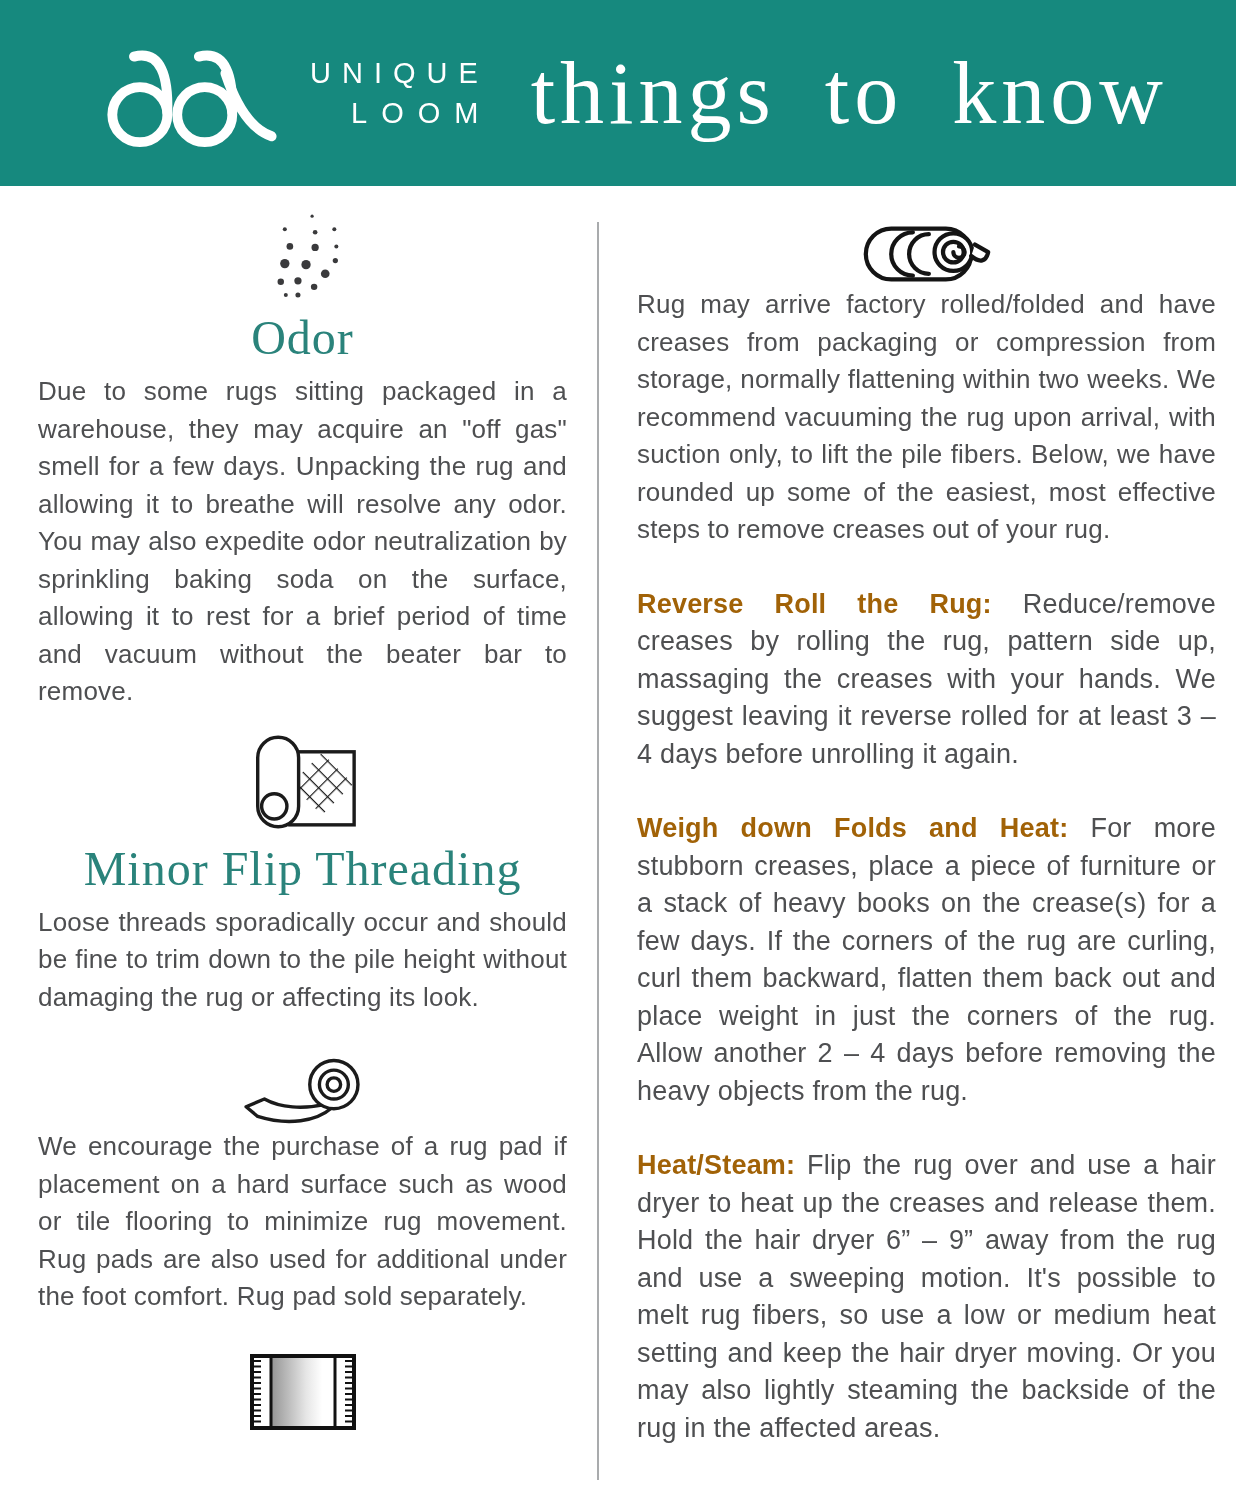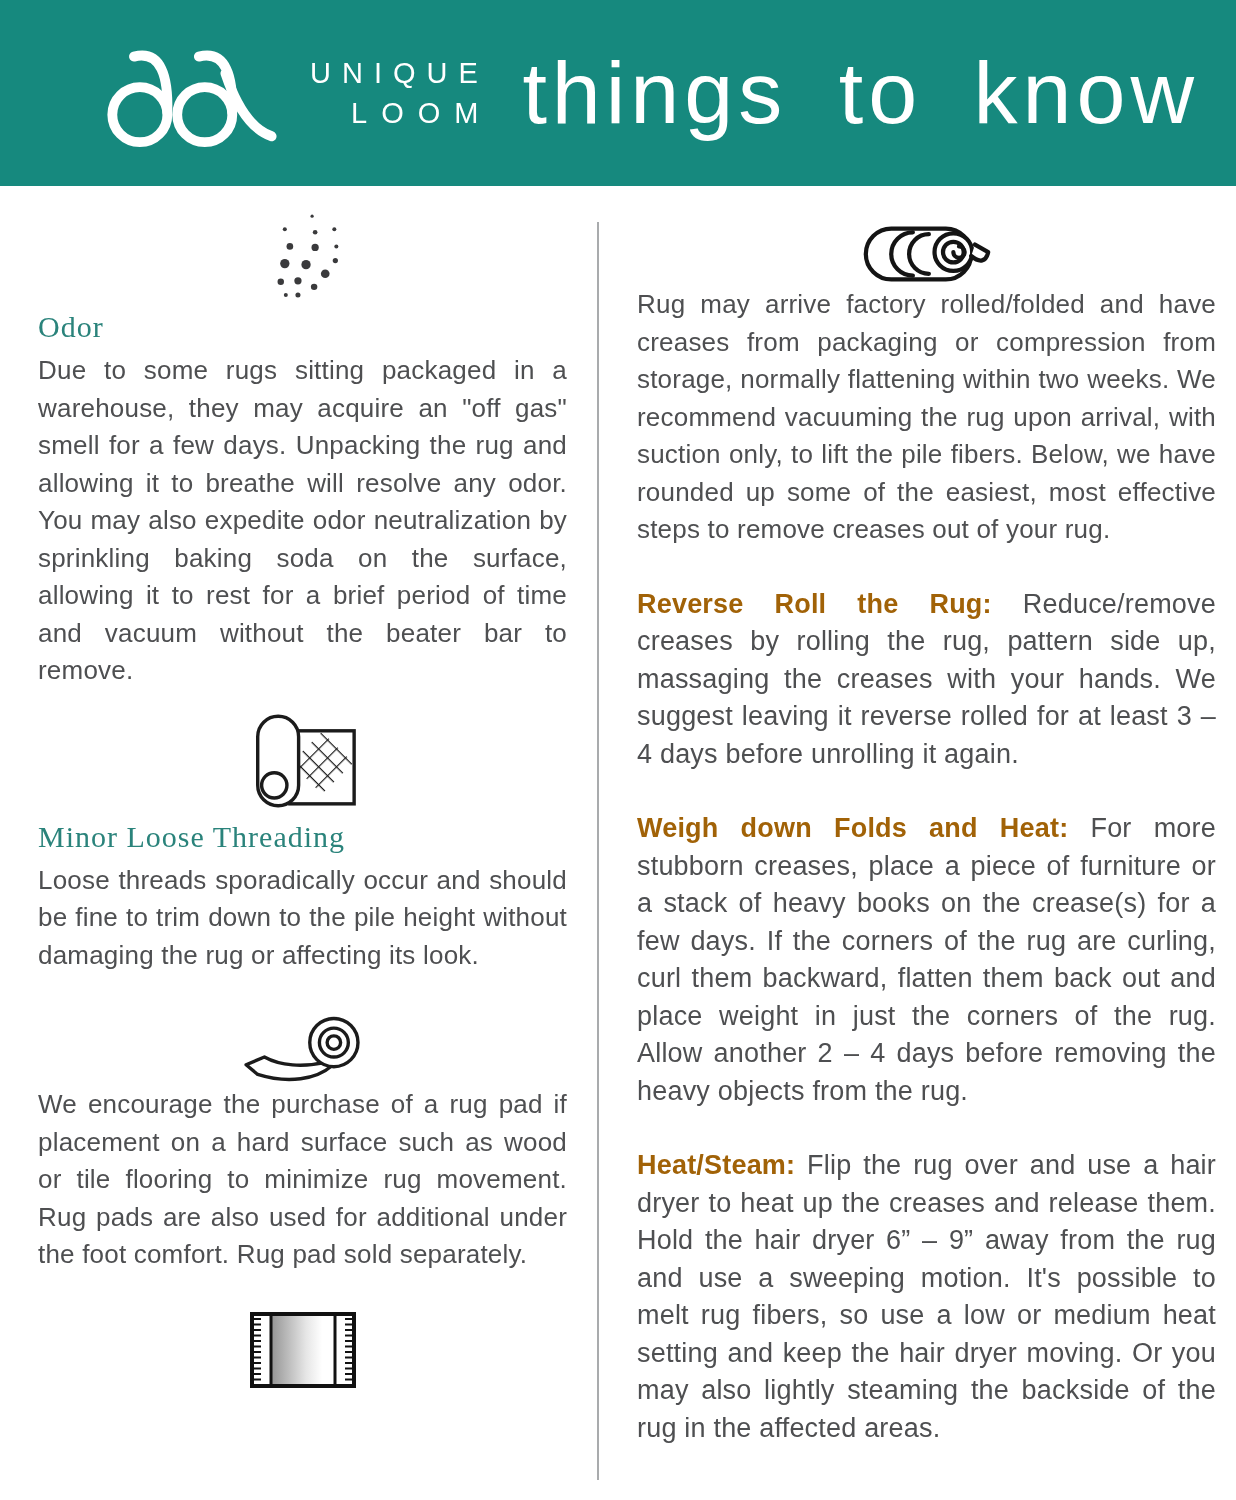--- a/index.html
+++ b/index.html
@@ -4,50 +4,50 @@
 <style>
   html,body{margin:0;padding:0;background:#ffffff;}
   .page{
     width:1236px;height:1500px;overflow:hidden;background:#ffffff;
     font-family:"Liberation Sans","DejaVu Sans",sans-serif;
     position:relative;
   }
   
   .header{
     height:186px;background:#16897e;display:flex;align-items:center;
-    padding:0 60px 0 96px;box-sizing:border-box;
+    padding:0 60px 0 96px;box-sizing:border-box;justify-content:center;
   }
   .logo-group{display:flex;align-items:center;}
   .logo-svg{display:block;}
   .brand-text{
     color:#ffffff;margin-left:26px;font-size:29px;letter-spacing:11px;
     line-height:40px;font-weight:400;
   }
   .brand-text .line2{letter-spacing:14px;margin-left:41px;}
   .page-title{
     flex:1;text-align:center;color:#ffffff;
-    font-family:Liberation Sans, sans-serif;
+    font-family:Liberation Serif, serif;
     font-size:88px;letter-spacing:5px;word-spacing:22px;font-weight:400;
     margin-left:30px;white-space:nowrap;
   }
   
   .content{display:flex;position:relative;}
   .divider{
     position:absolute;left:597px;top:36px;height:1258px;width:2px;
     background:#a9abad;
   }
   .col{box-sizing:border-box;}
   .col-left{width:597px;padding:18px 30px 0 38px;}
   .col-right{flex:1;padding:18px 20px 0 40px;}
   .icon-wrap{text-align:center;}
   .icon-wrap svg{display:inline-block;vertical-align:top;}
   h2.sec-heading{
     font-family:"Liberation Serif","DejaVu Serif",serif;
-    font-weight:400;color:#2a837b;
-    font-size:30px;margin:10px 0 8px 0;letter-spacing:1px;
+    font-weight:400;color:#2a837b;text-align:center;
+    font-size:48px;margin:10px 0 8px 0;letter-spacing:1px;
   }
   p.body-text{
     color:#4e4f51;font-size:26px;line-height:37.5px;text-align:justify;
     margin:0;letter-spacing:0.2px;
   }
   p.step{
     color:#4e4f51;font-size:27px;line-height:37.5px;text-align:justify;
     margin:37px 0 0 0;letter-spacing:0.2px;
   }
   p.step strong{color:#a16207;font-weight:700;}
@@ -117,21 +117,21 @@
             <pattern id="xhatch" patternUnits="userSpaceOnUse" width="13" height="13" patternTransform="rotate(45 0 0)">
               <path d="M0 0 H13 M0 0 V13" stroke="#1b1b1b" stroke-width="2.4" fill="none"></path>
             </pattern>
           </defs>
           <rect x="44" y="19" width="66" height="75" fill="#ffffff" stroke="#1b1b1b" stroke-width="3.5"></rect>
           <polygon points="77,20 109,52 77,84 45,52" fill="url(#xhatch)"></polygon>
           <rect x="11" y="4" width="42" height="92" rx="21" fill="#ffffff" stroke="#1b1b1b" stroke-width="3.5"></rect>
           <circle cx="28" cy="75" r="13" fill="#ffffff" stroke="#1b1b1b" stroke-width="3.5"></circle>
         </svg>
       </div>
-      <h2 class="sec-heading">Minor Loose Threading</h2>
+      <h2 class="sec-heading">Minor Flip Threading</h2>
       <p class="body-text">Loose threads sporadically occur and should be fine to trim down to the pile height without damaging the rug or affecting its look.</p>
 
       <div class="icon-wrap mt-rugpad">
         <svg width="136" height="82" viewBox="0 0 140 85">
           <path d="M95 60 C70 66 46 64 30 55 L11 63 L23 73 C55 83 84 78 100 64 Z" fill="#ffffff" stroke="#1b1b1b" stroke-width="3.5" stroke-linejoin="round"></path>
           <circle cx="102" cy="40" r="25" fill="#ffffff" stroke="#1b1b1b" stroke-width="3.5"></circle>
           <circle cx="102" cy="40" r="15" fill="#ffffff" stroke="#1b1b1b" stroke-width="3.5"></circle>
           <circle cx="102" cy="40" r="7" fill="#ffffff" stroke="#1b1b1b" stroke-width="3.5"></circle>
         </svg>
       </div>

